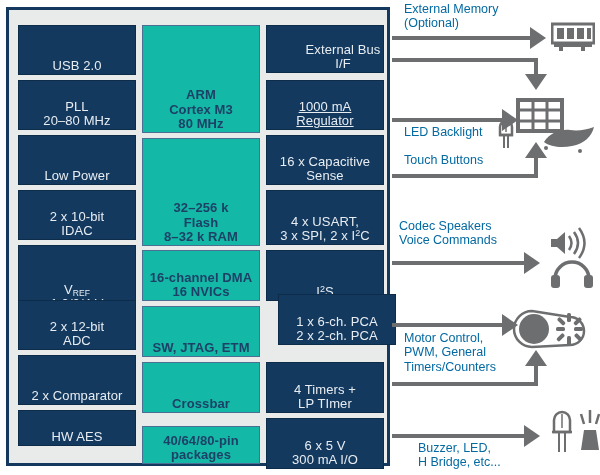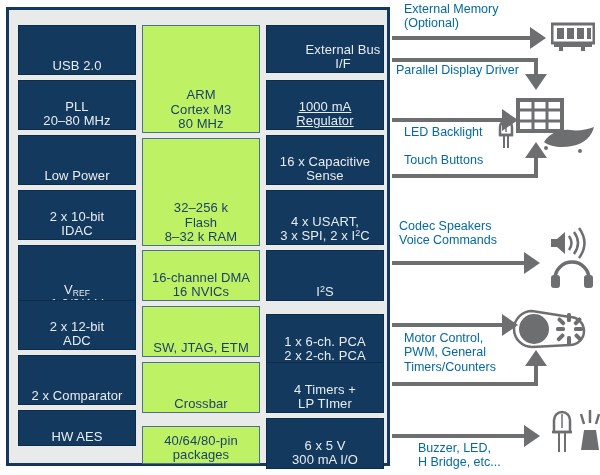--- a/index.html
+++ b/index.html
@@ -29,23 +29,24 @@
     line-height:1.12;
     letter-spacing:.1px;
   }
   .blk span{display:block;padding:0 2px;}
   .dark{
     background:#13395f;color:#e8edf2;
     border:1px solid #0d2c4a;
     font-size:13px;
   }
   .light{
-    background:#bef264;color:#1d4067;
+    background:#14b8a6;color:#1d4067;
     border:1.5px solid #4a6f92;
     font-size:13px;
+    font-weight:bold;
   }
   sub{font-size:8.5px;vertical-align:baseline;position:relative;top:2px;}
   sup{font-size:9px;vertical-align:baseline;position:relative;top:-4px;}
 
   
   .rlabel{
     position:absolute;color:#0369a1;font-size:12.5px;line-height:1.15;
     white-space:pre-line;
   }
   .hline{position:absolute;height:4px;background:#6d6e70;}
@@ -131,21 +132,21 @@
         </div>
         <div class="blk dark" style="top: 125px; height: 50px;">
           <span>16 x Capacitive<br>Sense</span>
         </div>
         <div class="blk dark" style="top: 180px; height: 55px;">
           <span>4 x USART,<br>3 x SPI, 2 x I<sup>2</sup>C</span>
         </div>
         <div class="blk dark" style="top: 240px; height: 51px;">
           <span>I<sup>2</sup>S</span>
         </div>
-        <div class="blk dark" style="top: 304px; height: 51px;">
+        <div class="blk dark" style="top: 284px; height: 51px; margin-left: 12px;">
           <span>1 x 6-ch. PCA<br>2 x 2-ch. PCA</span>
         </div>
         <div class="blk dark" style="top: 352px; height: 51px;">
           <span>4 Timers +<br>LP TImer</span>
         </div>
         <div class="blk dark" style="top: 408px; height: 51px;">
           <span>6 x 5 V<br>300 mA I/O</span>
         </div>
       </div>
 
@@ -164,21 +165,20 @@
       <rect x="36" y="6" width="4" height="11" fill="#6d6e70"></rect>
       <rect x="3" y="22" width="38" height="3" fill="#6d6e70"></rect>
       <rect x="8" y="25" width="4" height="4" fill="#6d6e70"></rect>
       <rect x="30" y="25" width="4" height="4" fill="#6d6e70"></rect>
     </svg>
   </div>
 
   <div class="hline" style="left:392px;top:58px;width:146px;"></div>
   <div class="vline" style="left:534px;top:58px;height:18px;"></div>
   <div class="arrow-d" style="left:525px;top:74px;"></div>
-  <div class="rlabel" style="left:396px;top:63px;">Parallel Display Driver</div>
 
   <div class="ico" style="left:516px;top:98px;">
     <svg width="48" height="35" viewBox="0 0 48 35">
       <rect x="2" y="2" width="44" height="31" fill="none" stroke="#6d6e70" stroke-width="4"></rect>
       <line x1="17" y1="2" x2="17" y2="33" stroke="#6d6e70" stroke-width="3"></line>
       <line x1="31" y1="2" x2="31" y2="33" stroke="#6d6e70" stroke-width="3"></line>
       <line x1="2" y1="12" x2="46" y2="12" stroke="#6d6e70" stroke-width="3"></line>
       <line x1="2" y1="23" x2="46" y2="23" stroke="#6d6e70" stroke-width="3"></line>
     </svg>
   </div>

